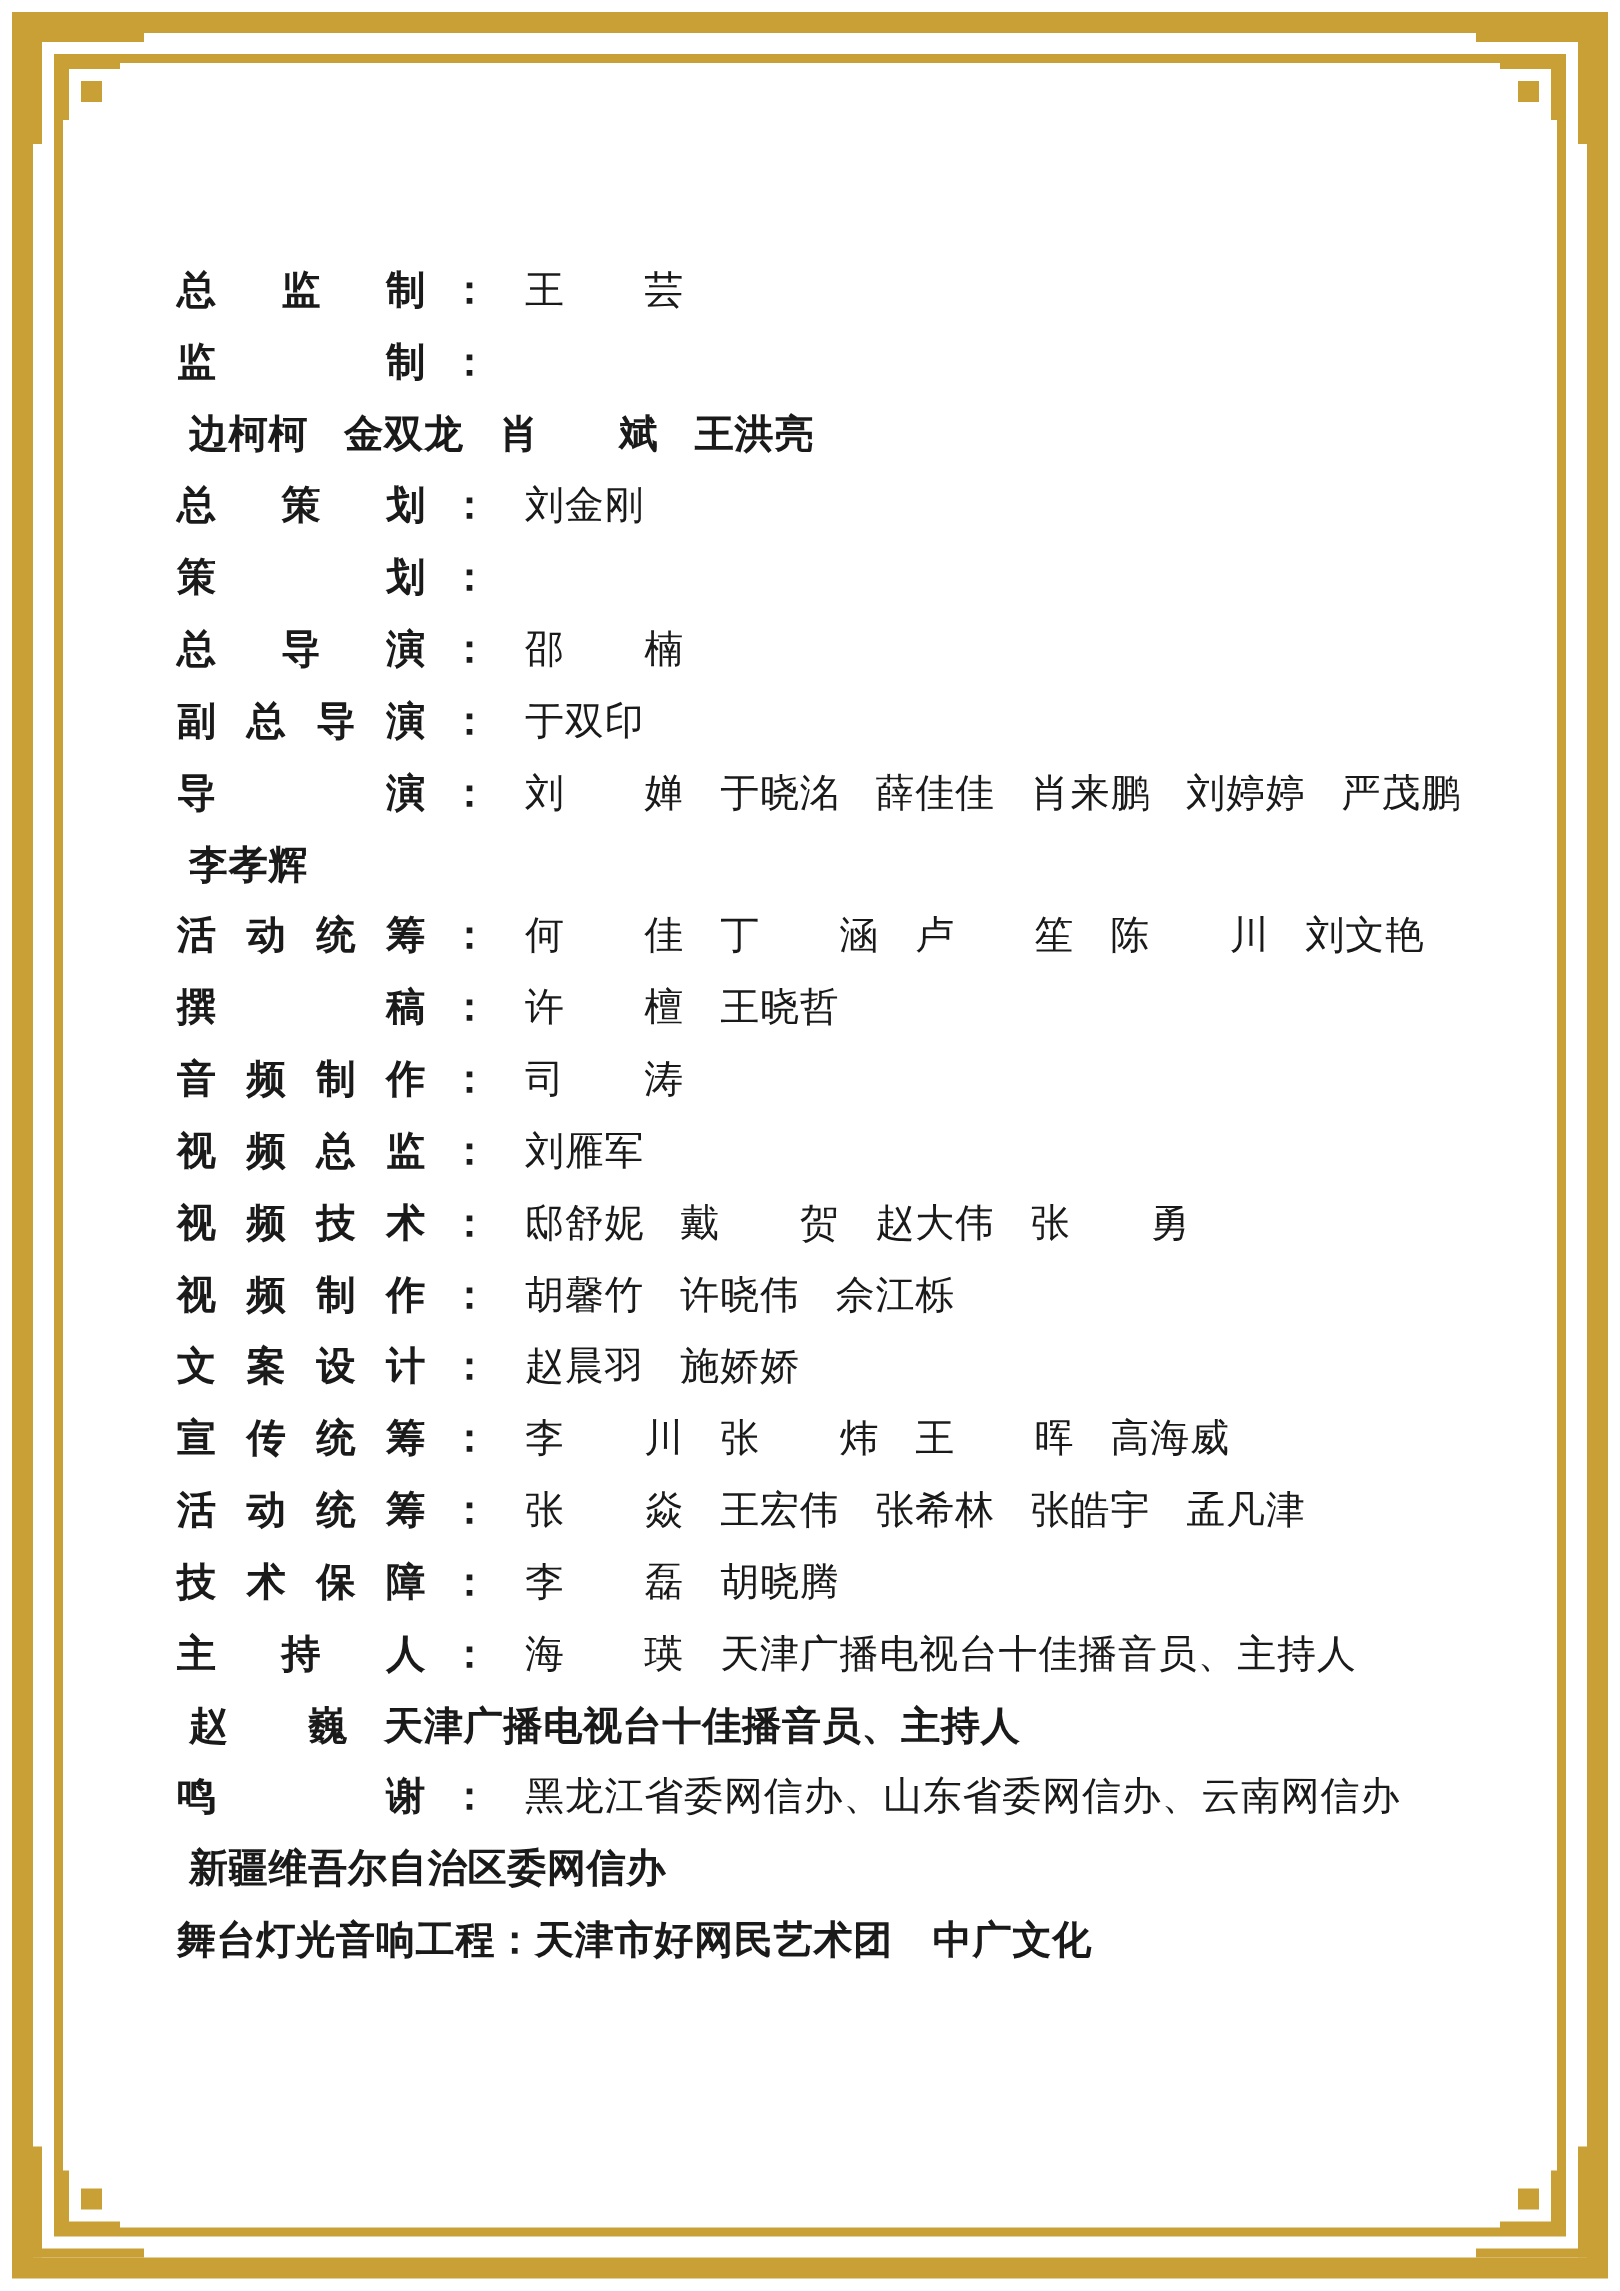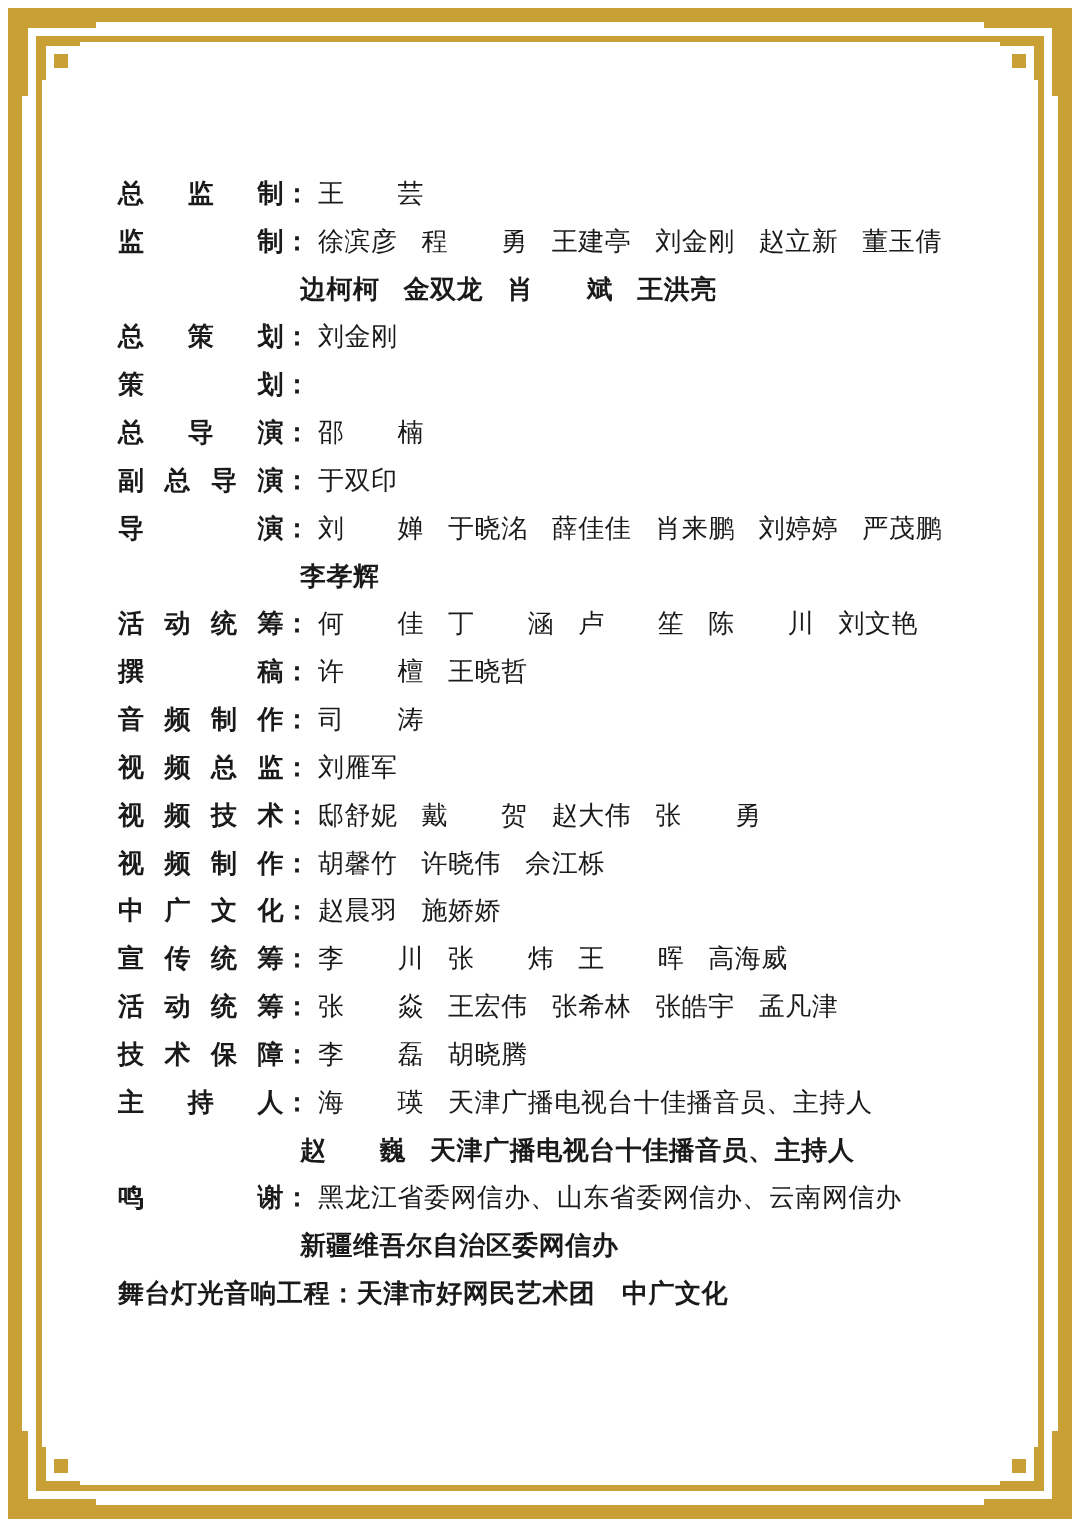--- a/index.html
+++ b/index.html
@@ -82,20 +82,21 @@
     top: 170px;
     right: 90px;
     font-size: 26px;
     line-height: 1.84;
   }
   .credit-row {
     display: flex;
     align-items: flex-end;
     margin-bottom: 0px;
     white-space: nowrap;
+    gap: 16px;
   }
   .credit-label {
     flex: 0 0 auto;
     width: 166px;
     font-weight: 700;
     letter-spacing: 0.02em;
     text-align: justify;
     text-align-last: justify;
     -moz-text-align-last: justify;
   }
@@ -111,20 +112,21 @@
   }
   .credit-names .nm {
     display: inline-block;
     margin-right: 24px;
   }
   .credit-names .nm:last-child { margin-right: 0; }
   .cont-row {
     display: flex;
     margin-bottom: 0px;
     white-space: nowrap;
+    flex-direction: column;
   }
   .cont-pad {
     flex: 0 0 auto;
     width: 174px;
   }
   .cont-names {
     font-weight: 700;
     letter-spacing: 0.02em;
     padding-left: 8px;
   }
@@ -159,21 +161,20 @@
 
 <div class="credits" id="credits-root">
     <div class="credit-row">
       <span class="credit-label">总 监 制</span>
       <span class="credit-colon">：</span>
       <span class="credit-names"><span class="nm">王　　芸</span></span>
     </div>
     <div class="credit-row">
       <span class="credit-label">监　　制</span>
       <span class="credit-colon">：</span>
-      <span class="credit-names"><span class="nm">徐滨彦</span><span class="nm">程　　勇</span><span class="nm">王建亭</span><span class="nm">刘金刚</span><span class="nm">赵立新</span><span class="nm">董玉倩</span></span>
     </div>
     <div class="cont-row">
       <span class="cont-pad"></span>
       <span class="cont-names"><span class="nm">边柯柯</span><span class="nm">金双龙</span><span class="nm">肖　　斌</span><span class="nm">王洪亮</span></span>
     </div>
     <div class="credit-row">
       <span class="credit-label">总 策 划</span>
       <span class="credit-colon">：</span>
       <span class="credit-names"><span class="nm">刘金刚</span></span>
     </div>
@@ -224,21 +225,21 @@
       <span class="credit-label">视频技术</span>
       <span class="credit-colon">：</span>
       <span class="credit-names"><span class="nm">邸舒妮</span><span class="nm">戴　　贺</span><span class="nm">赵大伟</span><span class="nm">张　　勇</span></span>
     </div>
     <div class="credit-row">
       <span class="credit-label">视频制作</span>
       <span class="credit-colon">：</span>
       <span class="credit-names"><span class="nm">胡馨竹</span><span class="nm">许晓伟</span><span class="nm">佘江栎</span></span>
     </div>
     <div class="credit-row">
-      <span class="credit-label">中广文化</span>
+      <span class="credit-label">文案设计</span>
       <span class="credit-colon">：</span>
       <span class="credit-names"><span class="nm">赵晨羽</span><span class="nm">施娇娇</span></span>
     </div>
     <div class="credit-row">
       <span class="credit-label">宣传统筹</span>
       <span class="credit-colon">：</span>
       <span class="credit-names"><span class="nm">李　　川</span><span class="nm">张　　炜</span><span class="nm">王　　晖</span><span class="nm">高海威</span></span>
     </div>
     <div class="credit-row">
       <span class="credit-label">活动统筹</span>

